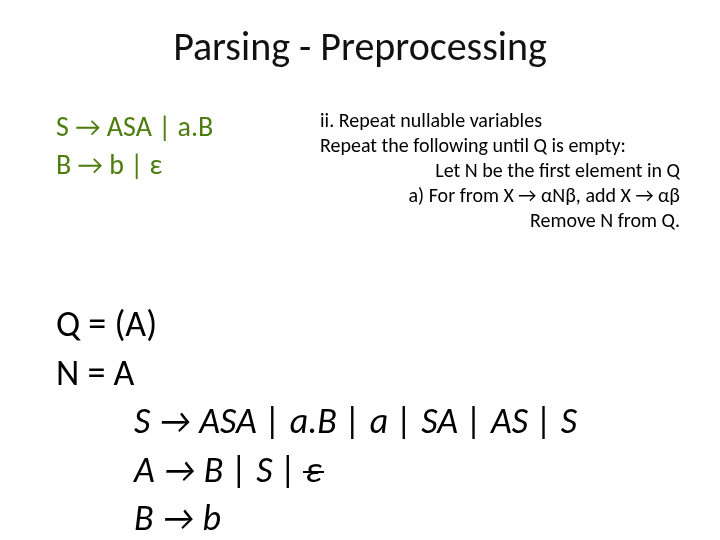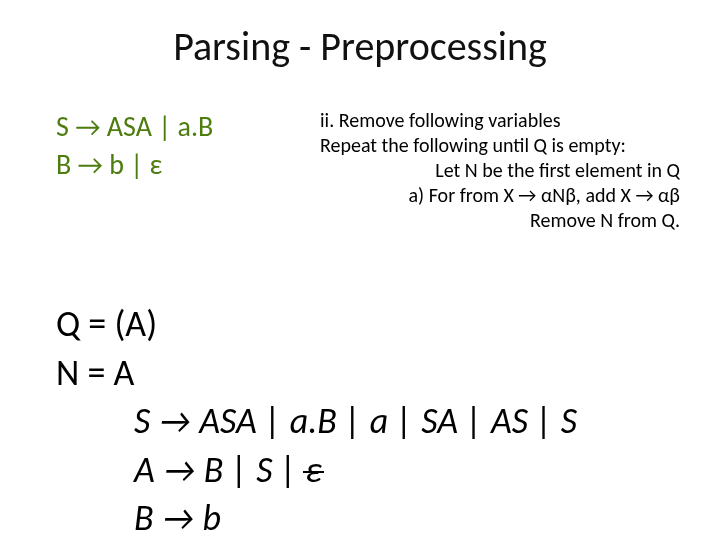--- a/index.html
+++ b/index.html
@@ -84,21 +84,21 @@
 <div class="slide">
 
   <div class="title">Parsing - Preprocessing</div>
 
   <div class="col-left">
     <div>S → ASA | a.B</div>
     <div>B → b | ε</div>
   </div>
 
   <div class="col-right">
-    <div>ii. Remove following variables</div>
+    <div>ii. Repeat nullable variables</div>
     <div>Repeat the following until Q is empty:</div>
     <span class="indent">Let N be the first element in Q</span>
     <span class="indent">a) For from X → αNβ, add X → αβ</span>
     <span class="indent">Remove N from Q.</span>
   </div>
 
   <div class="lower">
     <div>Q = (A)</div>
     <div>N = A</div>
     <span class="indent">S → ASA | a.B | a | SA | AS | S</span>

